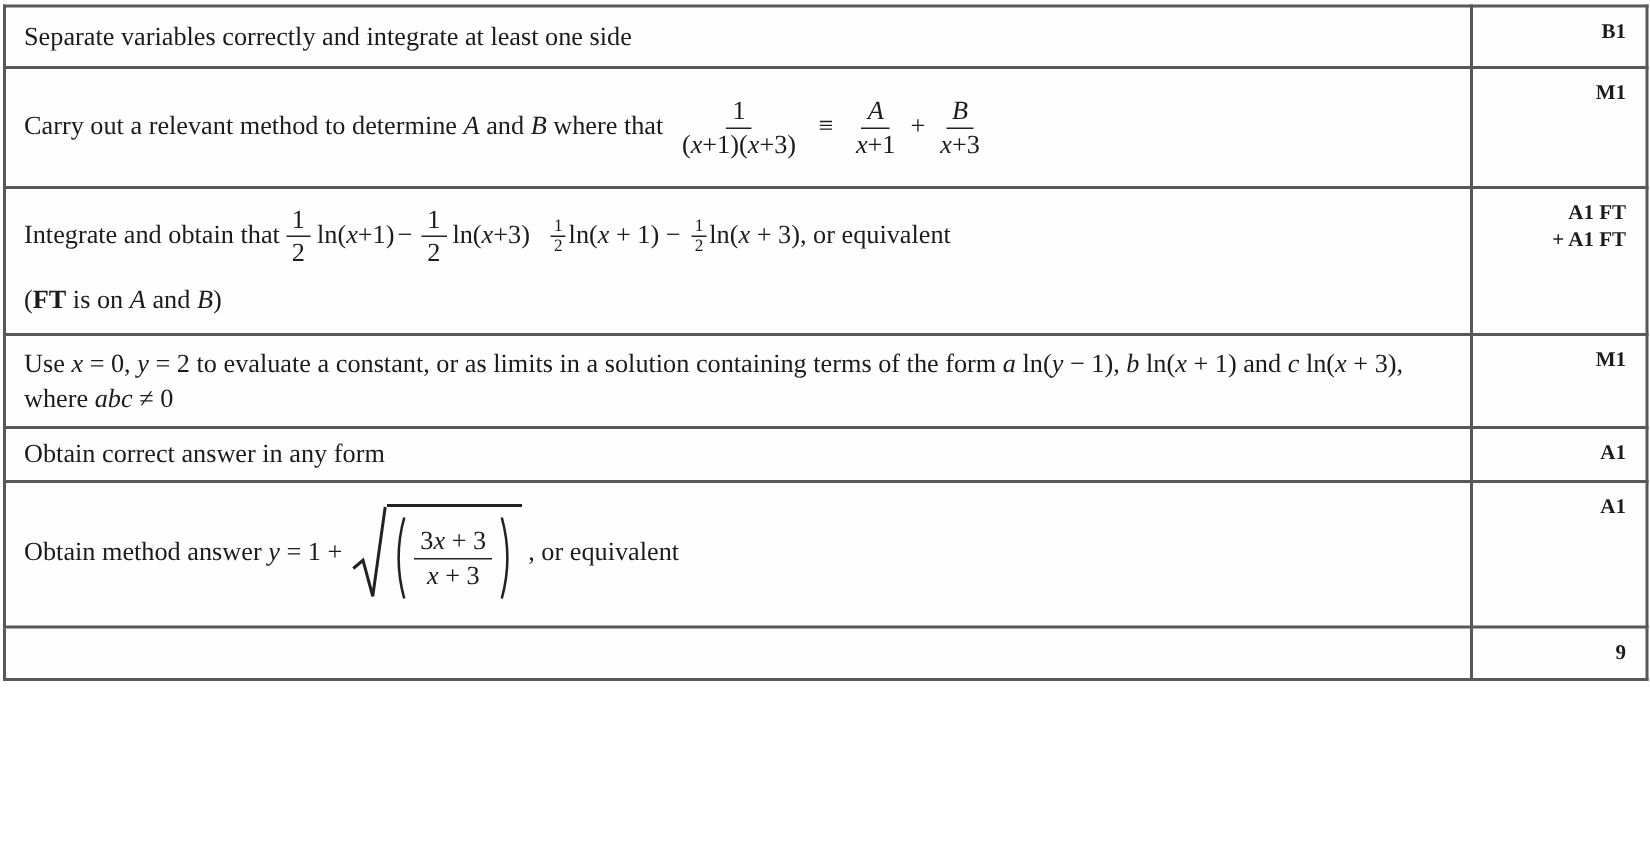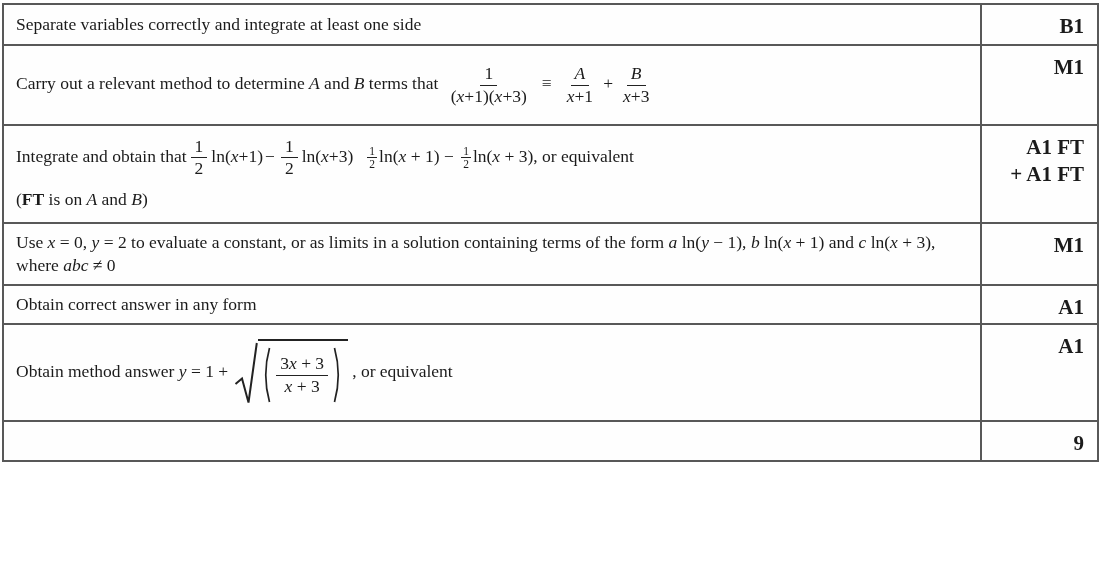--- a/index.html
+++ b/index.html
@@ -24,21 +24,21 @@
     font-size:17.5px;
     line-height:1.32;
     margin-left:16px;
   }
   td.mark {
     width:113px;
     text-align:right;
     vertical-align:top;
     padding:8px 13px 2px 4px;
     font-weight:bold;
-    font-size:21px;
+    font-size:14px;
     line-height:1.3;
   }
   i { font-style:italic; }
   .bold { font-weight:bold; }
 
   
   .frac {
     display:inline-flex; flex-direction:column; align-items:center;
     vertical-align:middle; text-align:center;
     line-height:1.12; margin:0 4px; font-size:17.5px;
@@ -56,21 +56,21 @@
   .sfrac .den { padding:0 2px; }
 
   .rel { margin:0 7px; }
   .op  { margin:0 2px; }
   .mgap { display:inline-block; width:11px; }
 
   .ftline { display:block; margin-top:9px; }
   .mline  { display:inline; }
 
   
-  .sqrt { display:inline-flex; align-items:flex-end; vertical-align:middle; margin:0 4px 0 6px; }
+  .sqrt { display:inline-flex; align-items:flex-start; vertical-align:middle; margin:0 4px 0 6px; }
   .sqrt svg.radsign { display:block; margin-top:1px; }
   .radicand {
     display:inline-flex; align-items:center;
     border-top:2px solid #222;
     padding:3px 4px 0 2px;
     min-height:62px;
   }
   .bigparen { display:block; margin:0 1px; }
 </style>
 </head>
@@ -89,21 +89,21 @@
       <span>Separate variables correctly and integrate at least one side</span>
     </td>
     <td class="mark">
       <span>B1</span>
     </td>
   </tr>
 
 
   <tr style="height:80px">
     <td class="desc">
-      <span>Carry out a relevant method to determine </span><span><i>A</i></span><span> and </span><span><i>B</i></span><span> terms that</span>
+      <span>Carry out a relevant method to determine </span><span><i>A</i></span><span> and </span><span><i>B</i></span><span> where that</span>
       <span class="frac">
               <span class="num">1</span>
               <span class="den">(<i>x</i>+1)(<i>x</i>+3)</span>
             </span><span class="rel">≡</span><span class="frac">
               <span class="num"><i>A</i></span>
               <span class="den"><i>x</i>+1</span>
             </span><span class="op">+</span><span class="frac">
               <span class="num"><i>B</i></span>
               <span class="den"><i>x</i>+3</span>
             </span>

